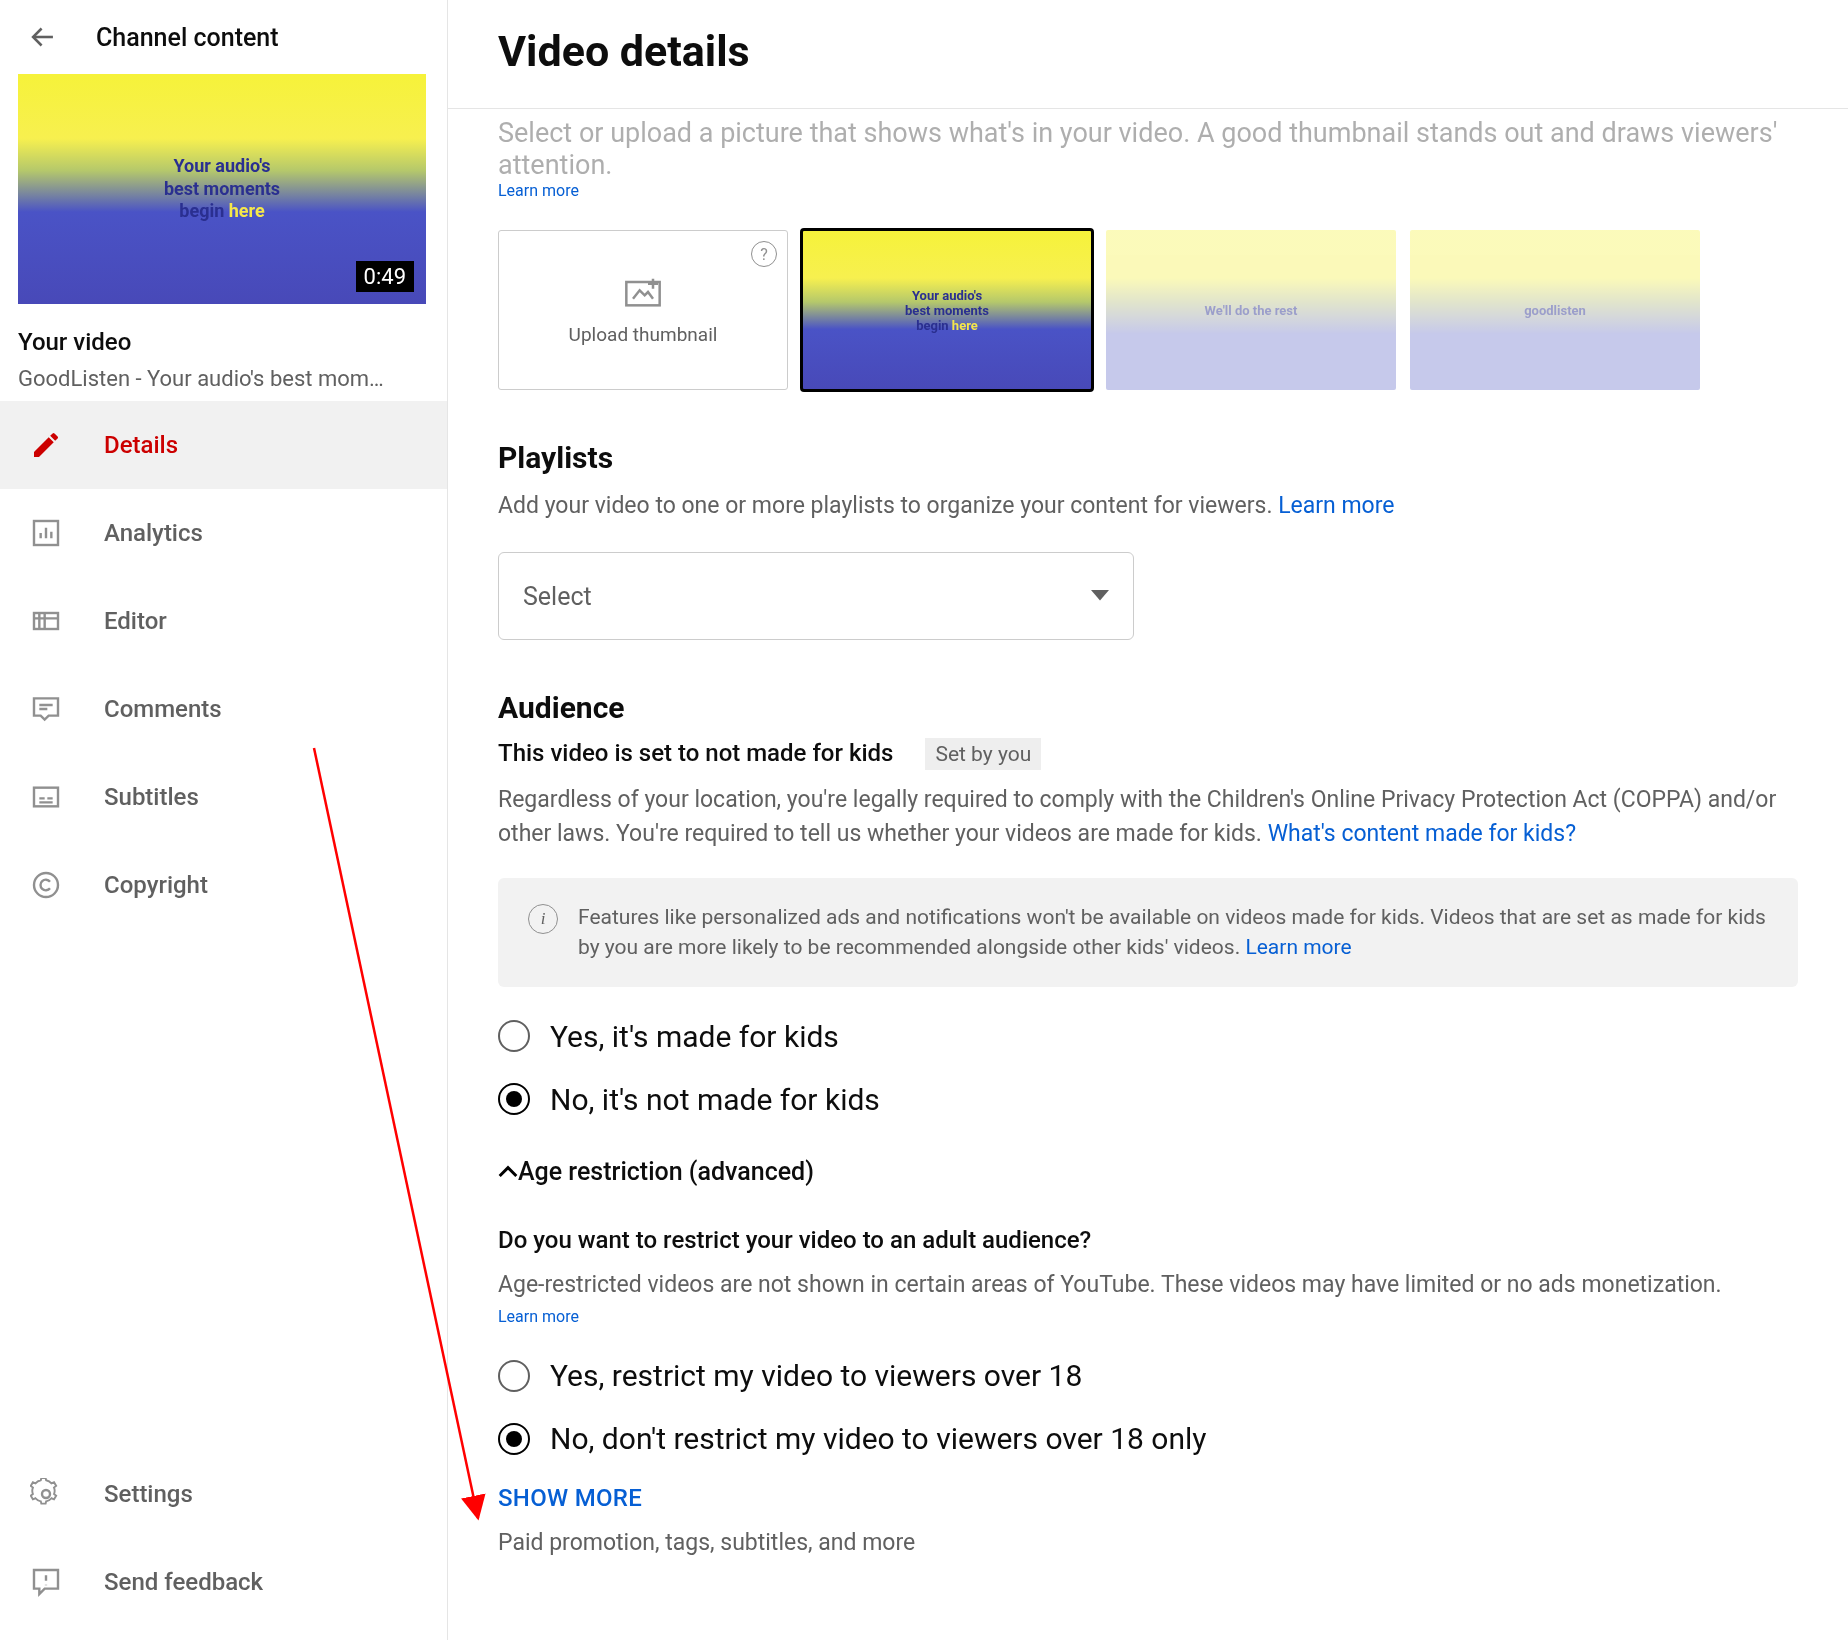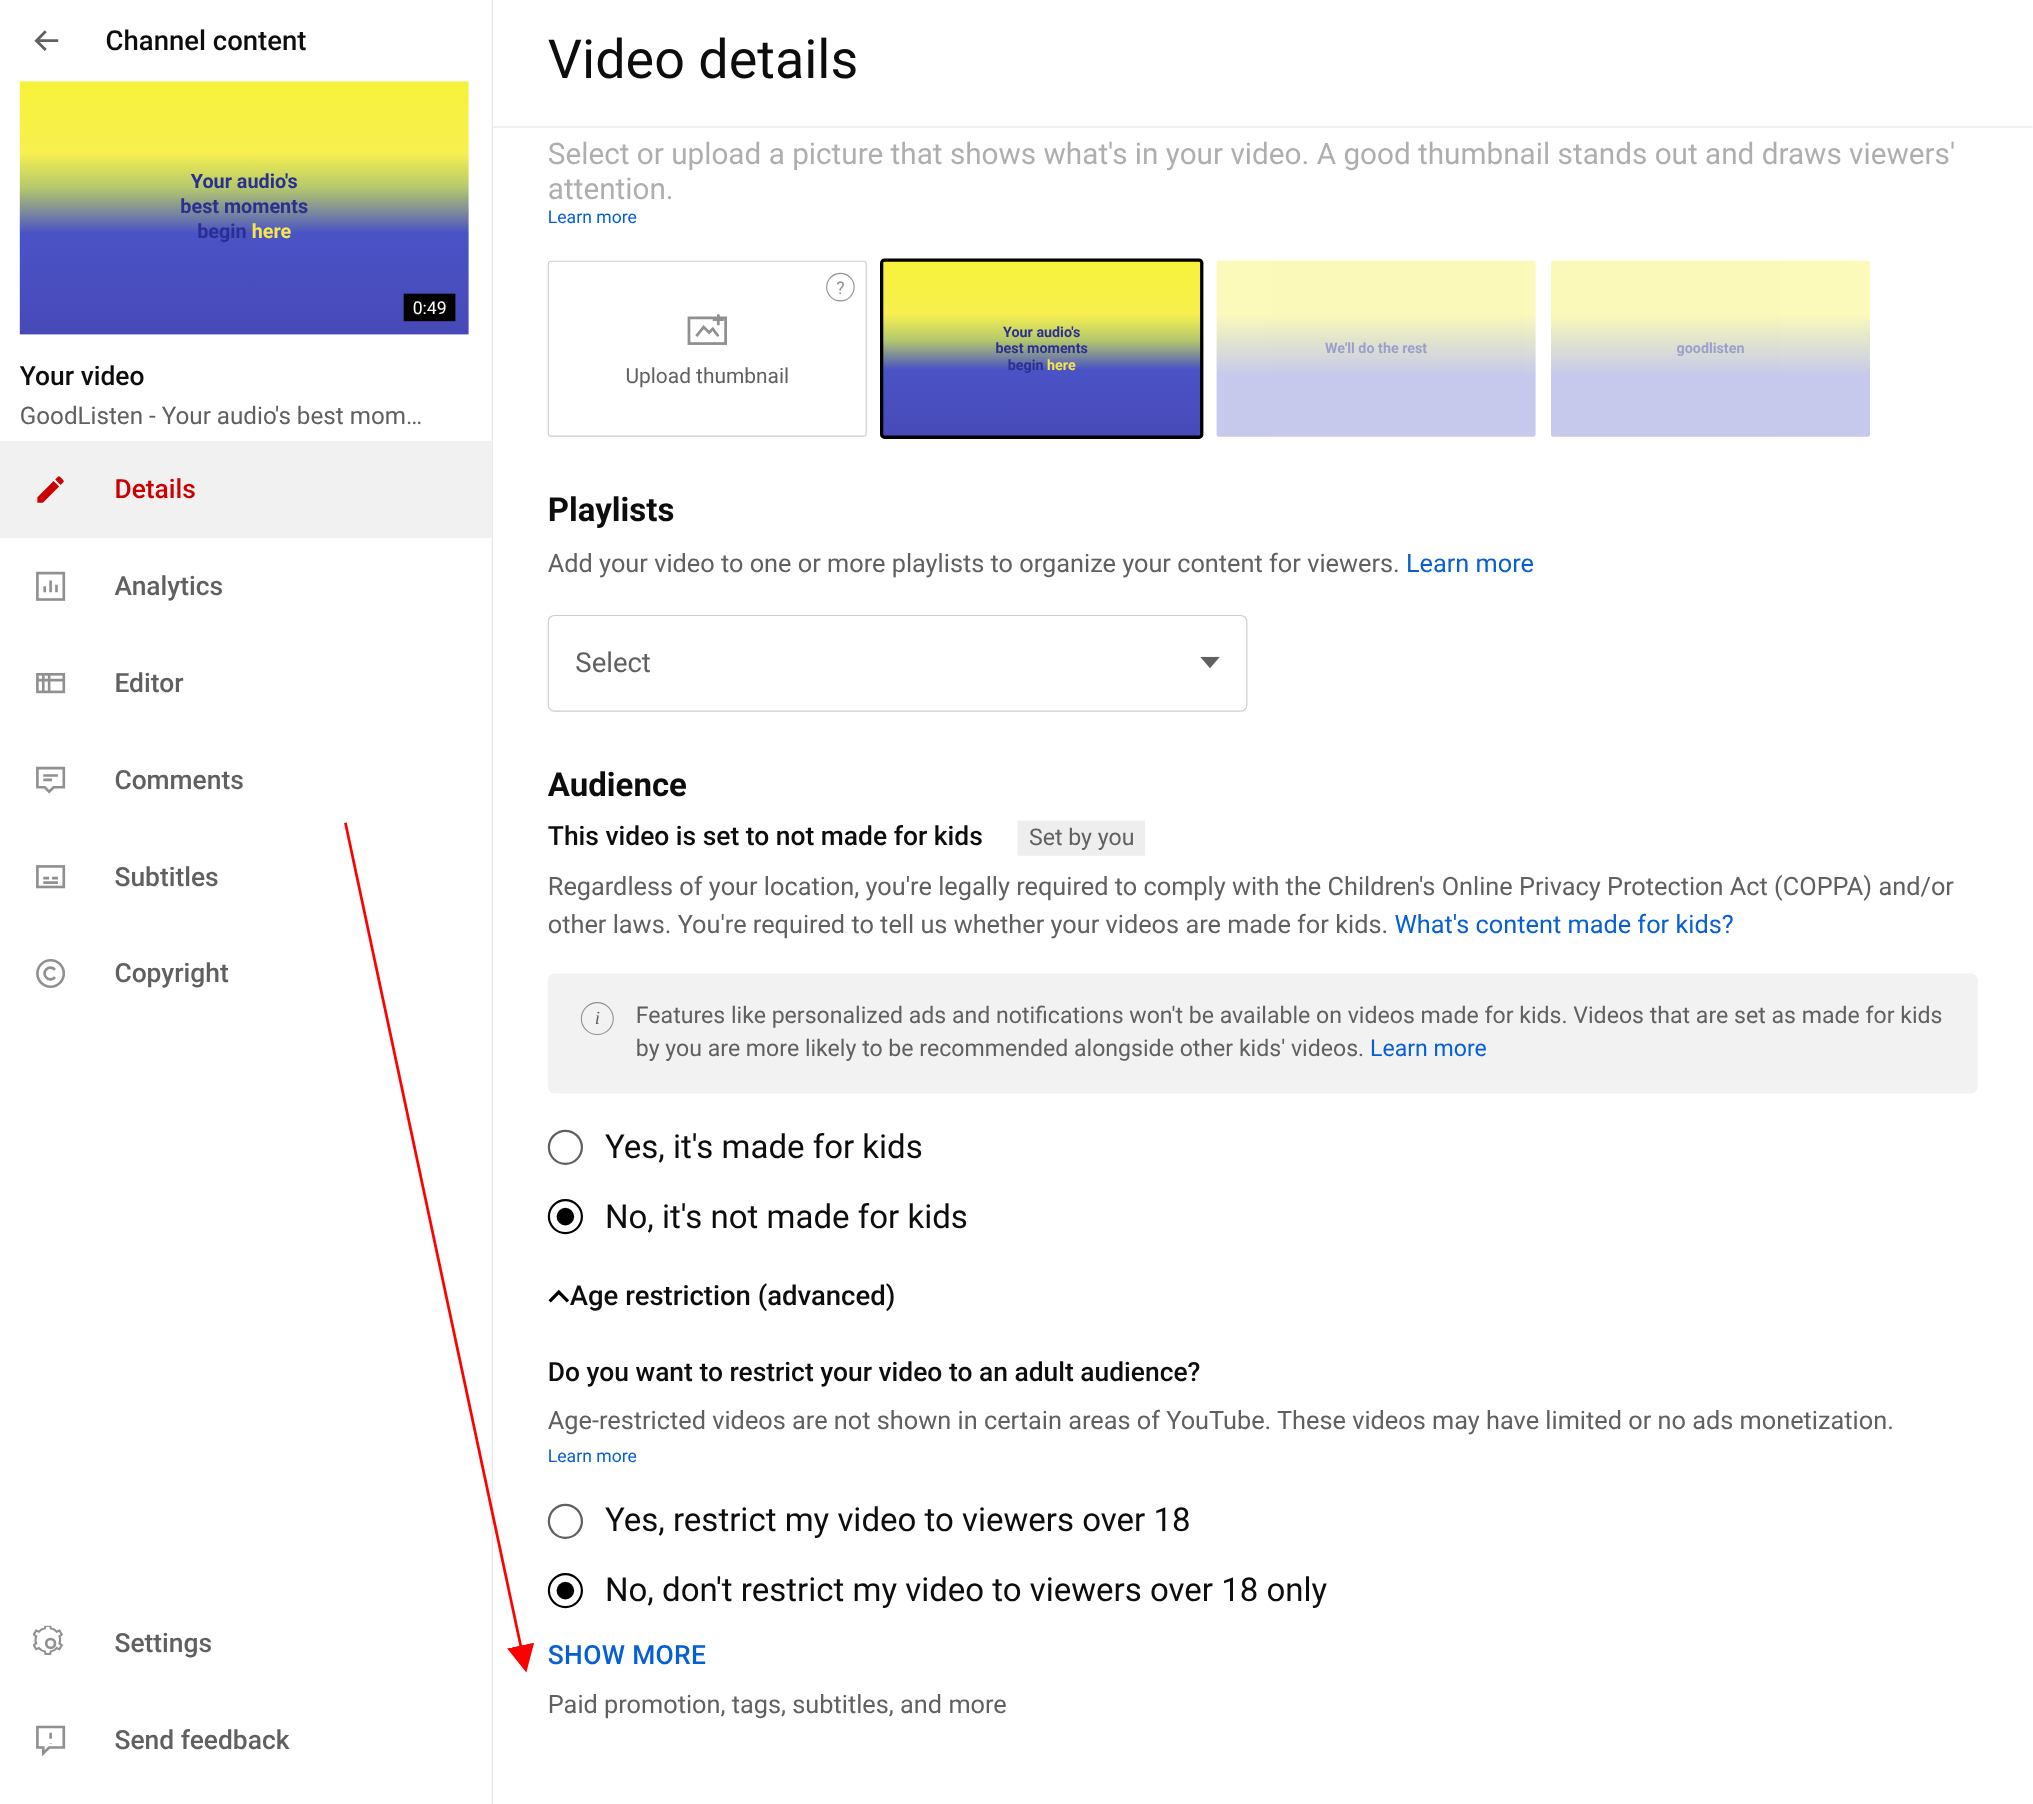--- a/index.html
+++ b/index.html
@@ -42,21 +42,21 @@
       color: #2a2f90;
       line-height: 1.25;
     }
     .video-preview .caption .here { color: #f5e74a; }
     .duration-badge {
       position: absolute;
       bottom: 12px;
       right: 12px;
       background: #000;
       color: #fff;
-      font-size: 16px;
+      font-size: 22px;
       padding: 3px 8px;
     }
     .your-video { padding: 24px 18px 10px; }
     .your-video h3 { font-size: 24px; font-weight: 500; margin-bottom: 10px; }
     .your-video p { font-size: 22px; color: #606060; white-space: nowrap; overflow: hidden; text-overflow: ellipsis; }
     .nav { flex: 1; }
     .nav-item {
       display: flex;
       align-items: center;
       gap: 40px;
@@ -64,21 +64,21 @@
       font-size: 24px;
       font-weight: 500;
       color: #606060;
       cursor: pointer;
     }
     .nav-item.active { background: #f1f1f1; color: #cc0000; }
     .nav-item .icon { width: 36px; height: 36px; display: flex; align-items: center; justify-content: center; }
     .bottom-nav { padding-bottom: 14px; }
     .main { flex: 1; overflow-y: auto; }
     .main-header { padding: 26px 50px 32px; border-bottom: 1px solid #e5e5e5; }
-    .main-header h1 { font-size: 49px; font-weight: 400; }
+    .main-header h1 { font-size: 43px; font-weight: 700; }
     .content { padding: 0 50px 50px; }
     .cutoff-desc { font-size: 27px; color: #606060; margin-top: 8px; }
     .link { color: #065fd4; cursor: pointer; }
     .thumbs-row { display: flex; gap: 14px; margin: 30px 0 50px; }
     .thumb-upload {
       width: 290px; height: 160px;
       border: 1px solid #ccc; border-radius: 3px;
       display: flex; flex-direction: column; align-items: center; justify-content: center;
       gap: 14px; color: #606060; font-size: 19px; position: relative;
     }

